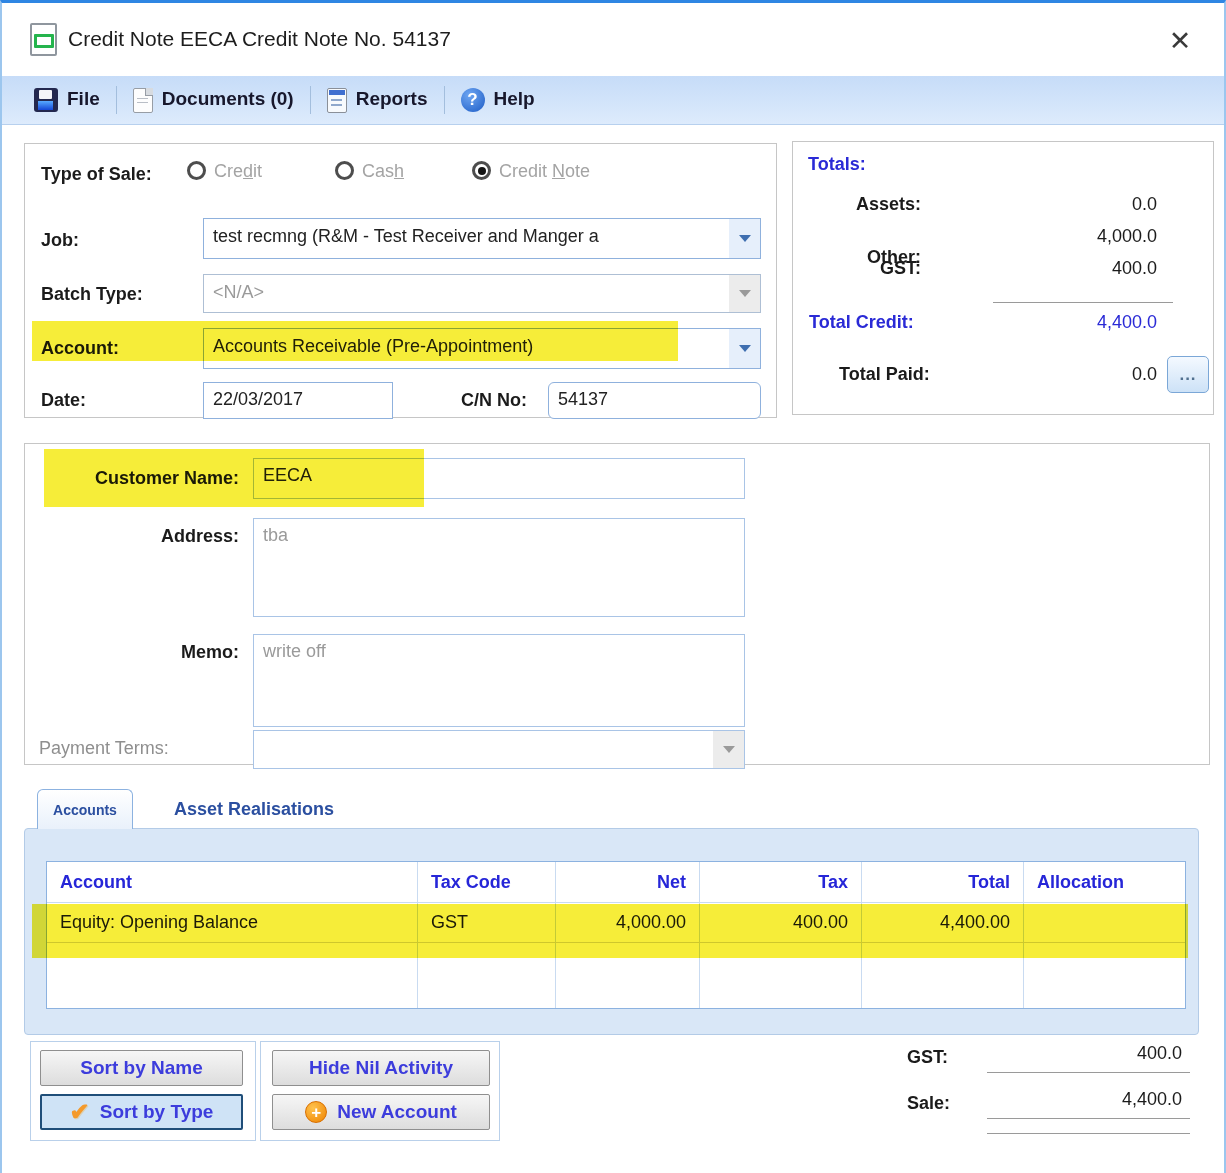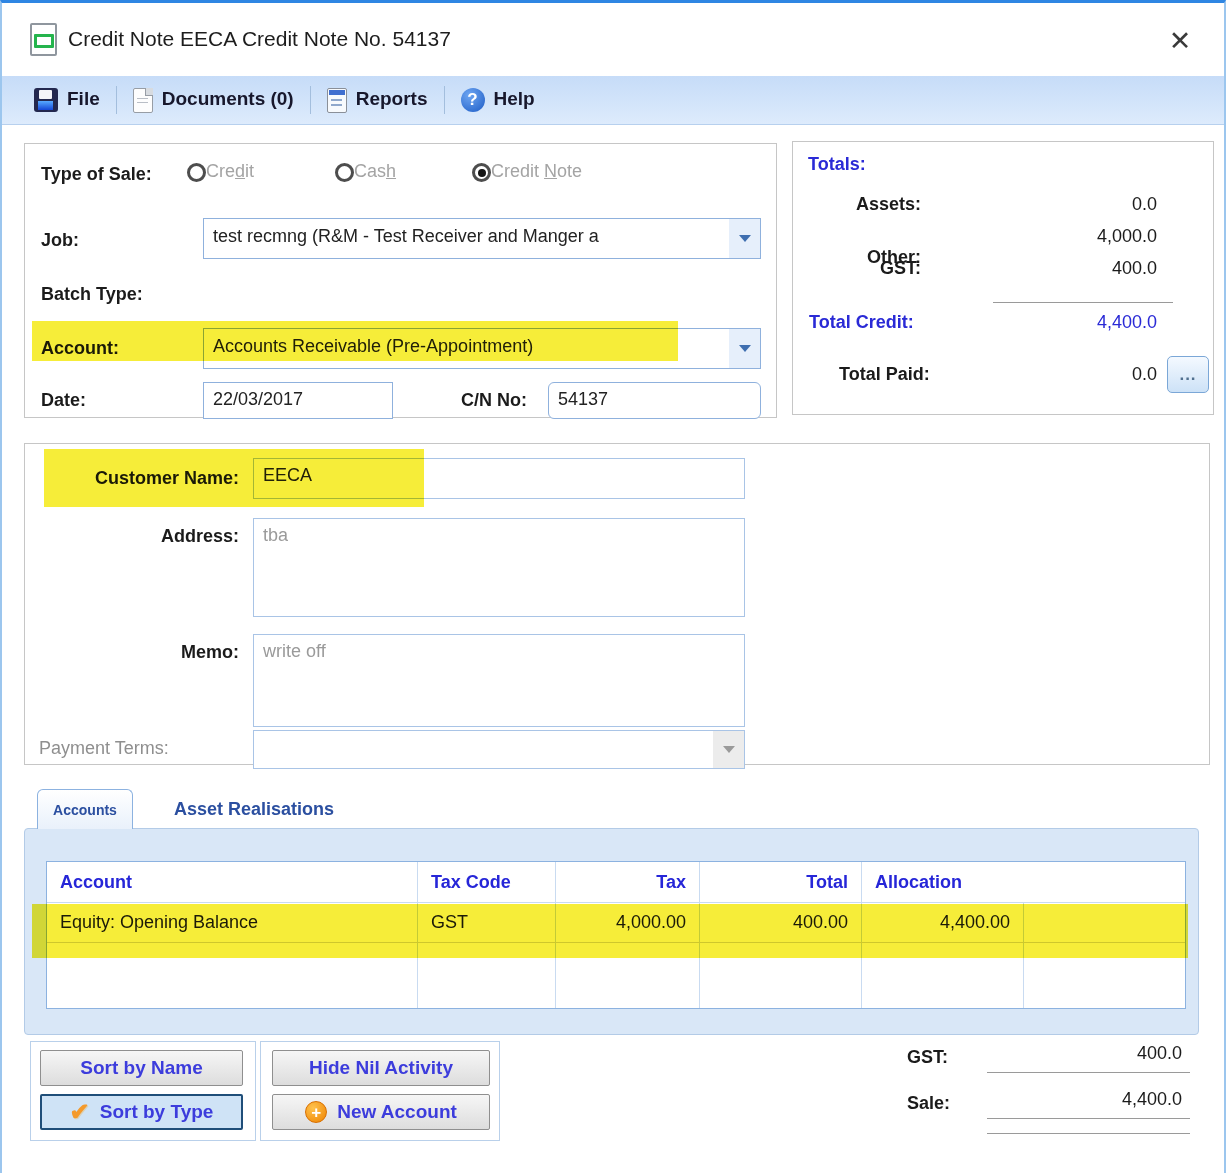--- a/index.html
+++ b/index.html
@@ -68,21 +68,21 @@
   
   .groupbox { position:absolute; border:1px solid #c6c6c6; background:#fff; }
   .sale-box     { left:22px;  top:140px; width:753px;  height:275px; }
   .totals-box   { left:790px; top:138px; width:422px;  height:274px; }
   .customer-box { left:22px;  top:440px; width:1186px; height:322px; }
 
   .flabel { position:absolute; font-size:18px; font-weight:600; color:#1b1b1b; white-space:nowrap; }
   .flabel.dis { color:#8f8f8f; }
 
   
-  .radio { position:absolute; display:flex; align-items:flex-end; gap:0; }
+  .radio { position:absolute; display:flex; align-items:flex-start; gap:8px; }
   .radio .ring { width:19px; height:19px; border:3px solid #4d4d4d; border-radius:50%; background:#fff;
       display:flex; align-items:center; justify-content:center; }
   .radio .dot { width:8px; height:8px; border-radius:50%; background:#141414; display:none; }
   .radio.selected .dot { display:block; }
   .radio .rlabel { font-size:18px; color:#a4a4a4; white-space:nowrap; }
   .radio .accel { text-decoration:underline; }
 
   
   .combo { position:absolute; border:1px solid #8fb1dd; background:#fff; display:flex; align-items:stretch; }
   .combo .cval { flex:1; font-size:18px; color:#222; padding:7px 0 0 9px; white-space:nowrap; overflow:hidden; }
@@ -233,20 +233,26 @@
 
     <span class="flabel" style="left:16px; top:86px;">Job:</span>
     <div class="combo" style="left:178px; top:74px; width:558px; height:41px;">
       <div class="cval">test recmng (R&amp;M - Test Receiver and Manger a</div>
       <div class="arrowzone">
           <span class="arr"></span>
         </div>
     </div>
 
     <span class="flabel" style="left:16px; top:140px;">Batch Type:</span>
+    <div class="combo disabled" style="left:178px; top:130px; width:558px; height:39px;">
+      <div class="cval">&lt;N/A&gt;</div>
+      <div class="arrowzone">
+          <span class="arr"></span>
+        </div>
+    </div>
 
     <span class="flabel" style="left:16px; top:194px;">Account:</span>
     <div class="combo" style="left:178px; top:184px; width:558px; height:41px;">
       <div class="cval">Accounts Receivable (Pre-Appointment)</div>
       <div class="arrowzone">
           <span class="arr"></span>
         </div>
     </div>
 
     <span class="flabel" style="left:16px; top:246px;">Date:</span>
@@ -298,20 +304,21 @@
   </div>
 
   <div class="tab-active">Accounts</div>
   <div class="tab-inactive">Asset Realisations</div>
 
   <div class="tabpanel">
     <div class="acct-table">
       <div class="trow6 thead-row">
         <div>Account</div>
         <div>Tax Code</div>
+        <div class="ar">Net</div>
         <div class="ar">Tax</div>
         <div class="ar">Total</div>
         <div>Allocation</div>
       </div>
       <div class="trow6 tdata-row">
         <div>Equity: Opening Balance</div>
         <div>GST</div>
         <div class="ar">4,000.00</div>
         <div class="ar">400.00</div>
         <div class="ar">4,400.00</div>

